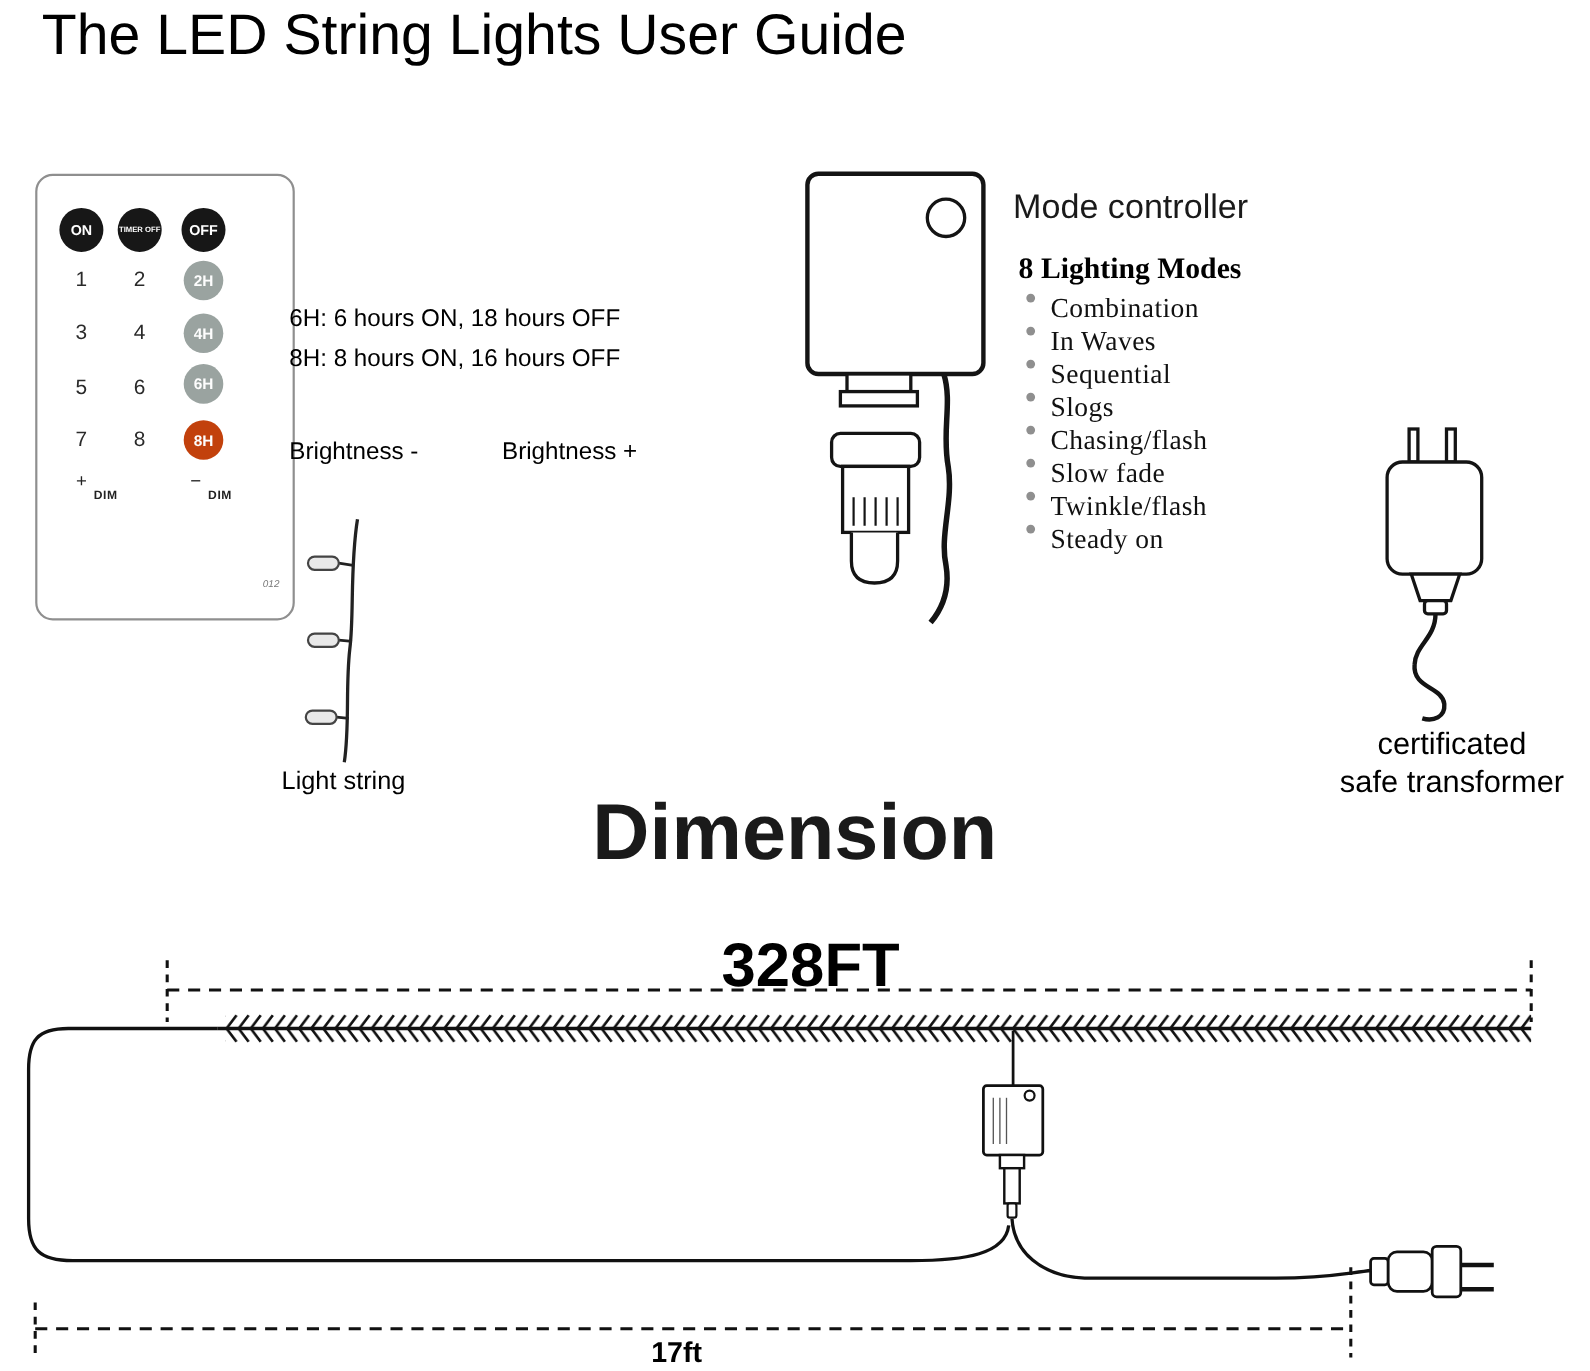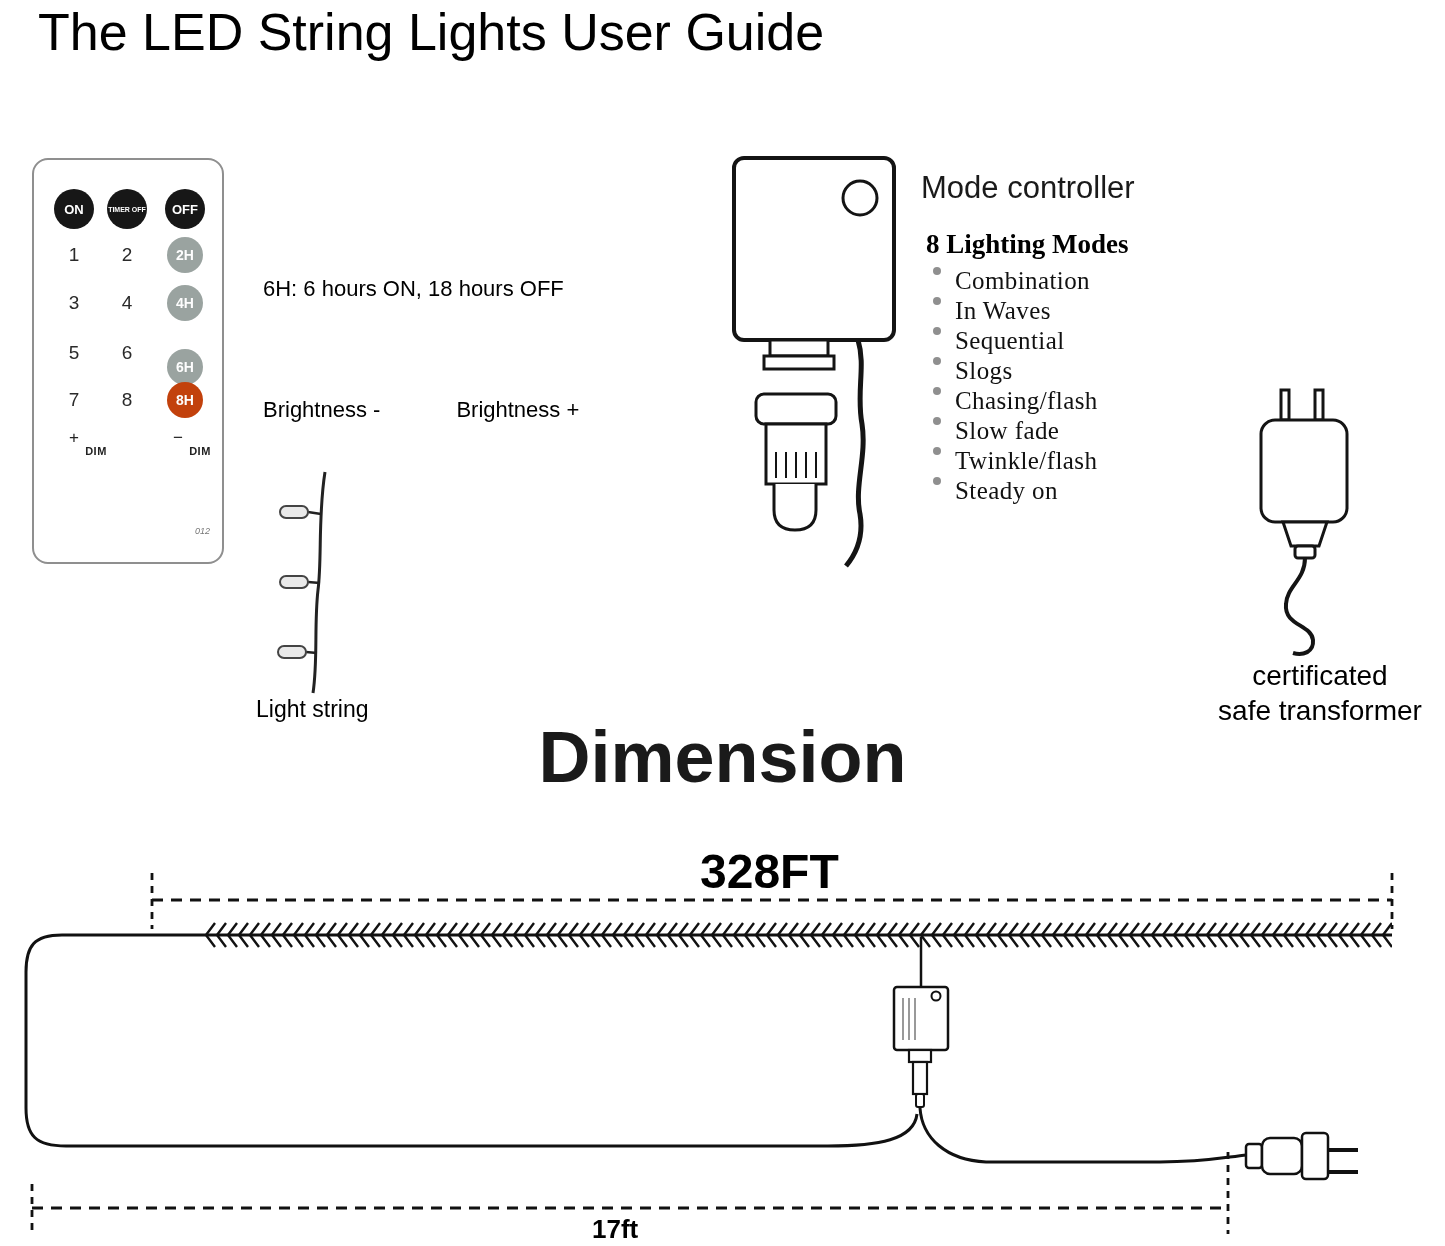--- a/index.html
+++ b/index.html
@@ -7,21 +7,21 @@
     position:relative; width:1445px; height:1246px; background:#ffffff;
     font-family:"Liberation Sans", sans-serif; color:#111; overflow:hidden;
   }
   .main-title {
     position:absolute; top:2px; left:0; width:100%; text-align:left;
     font-size:52px; font-weight:normal; color:#000;padding-left:38px;
   }
   
   .remote {
     position:absolute; left:32px; top:158px; width:188px; height:402px;
-    border:2px solid #8f8f8f; border-radius:16px; background:#fff;
+    border:2px solid #8f8f8f; border-radius:16px; background:#fff;padding-left:44px;
   }
   .rbtn {
     position:absolute; border-radius:50%; display:flex; align-items:center;
     justify-content:center; text-align:center;
   }
   .rbtn.dark { width:40px; height:40px; background:#171717; color:#fff; font-weight:bold; font-size:13px; }
   .rbtn.dark.tiny { font-size:7px; white-space:nowrap; }
   .rbtn.gray { width:36px; height:36px; background:#9aa3a0; color:#fdfdfd; font-weight:bold; font-size:14px; }
   .rbtn.gray.darker { background:#c2410c; }
   .rnum {
@@ -39,21 +39,21 @@
   
   .mode-controller-label { position:absolute; left:921px; top:170px; font-size:31px; color:#1a1a1a; }
   .modes-heading { position:absolute; left:926px; top:229px; font-size:27px; font-weight:bold; font-family:"Liberation Serif", serif; color:#000; }
   .modes { position:absolute; left:933px; top:267px; font-family:"Liberation Serif", serif; }
   .mode-item { display:flex; align-items:flex-start; height:30px; font-size:25px; letter-spacing:.4px; color:#111; }
   .mode-item .dot { width:8px; height:8px; border-radius:50%; background:#8f8f8f; margin-right:14px; flex:0 0 auto; }
   
   .transformer-label { position:absolute; left:1190px; top:658px; width:260px; text-align:center; font-size:28px; line-height:35px; color:#000; }
   
   .dimension-heading { position:absolute; top:716px; left:0; width:100%; text-align:center; font-size:72px; font-weight:bold; color:#1a1a1a; }
-  .len-label { position:absolute; left:700px; top:844px; font-size:48px; font-weight:bold; color:#000;text-align:right; }
+  .len-label { position:absolute; left:656px; top:844px; font-size:56px; font-weight:bold; color:#000;text-align:right; }
   .lead-label { position:absolute; left:592px; top:1214px; font-size:26px; font-weight:bold; color:#000; }
   .abs-svg { position:absolute; }
 </style>
 </head>
 <body>
 
 <div class="page">
 
   <div class="main-title">The LED String Lights User Guide</div>
 
@@ -65,40 +65,41 @@
     <div class="rnum" style="left:20px;top:75px">1</div>
     <div class="rnum" style="left:73px;top:75px">2</div>
     <div class="rbtn gray" style="left:133px;top:77px">2H</div>
 
     <div class="rnum" style="left:20px;top:123px">3</div>
     <div class="rnum" style="left:73px;top:123px">4</div>
     <div class="rbtn gray" style="left:133px;top:125px">4H</div>
 
     <div class="rnum" style="left:20px;top:173px">5</div>
     <div class="rnum" style="left:73px;top:173px">6</div>
-    <div class="rbtn gray" style="left:133px;top:189px">6H</div>
+    <div class="rbtn gray" style="left:133px;top:171px">6H</div>
 
     <div class="rnum" style="left:20px;top:220px">7</div>
     <div class="rnum" style="left:73px;top:220px">8</div>
     <div class="rbtn gray darker" style="left:133px;top:222px">8H</div>
 
     <div class="dim" style="left:20px;top:270px">
       <span class="sign">+</span>
       <span class="lbl">DIM</span>
     </div>
     <div class="dim" style="left:124px;top:270px">
       <span class="sign">−</span>
       <span class="lbl">DIM</span>
     </div>
 
     <div class="model">012</div>
   </div>
 
   <div class="timer-notes">
     <div>6H: 6 hours ON, 18 hours OFF</div>
+    <div>8H: 8 hours ON, 16 hours OFF</div>
   </div>
 
   <div class="brightness-row">
     <span>Brightness -</span>
     <span>Brightness +</span>
   </div>
 
   <svg class="abs-svg" style="left:268px;top:470px" width="90" height="225" viewBox="0 0 90 225">
     <path d="M57,2 C50,45 54,90 50,120 C46,155 50,190 45,223" stroke="#222" stroke-width="3" fill="none"></path>
     <line x1="40" y1="42" x2="53" y2="44" stroke="#222" stroke-width="2.5"></line>

